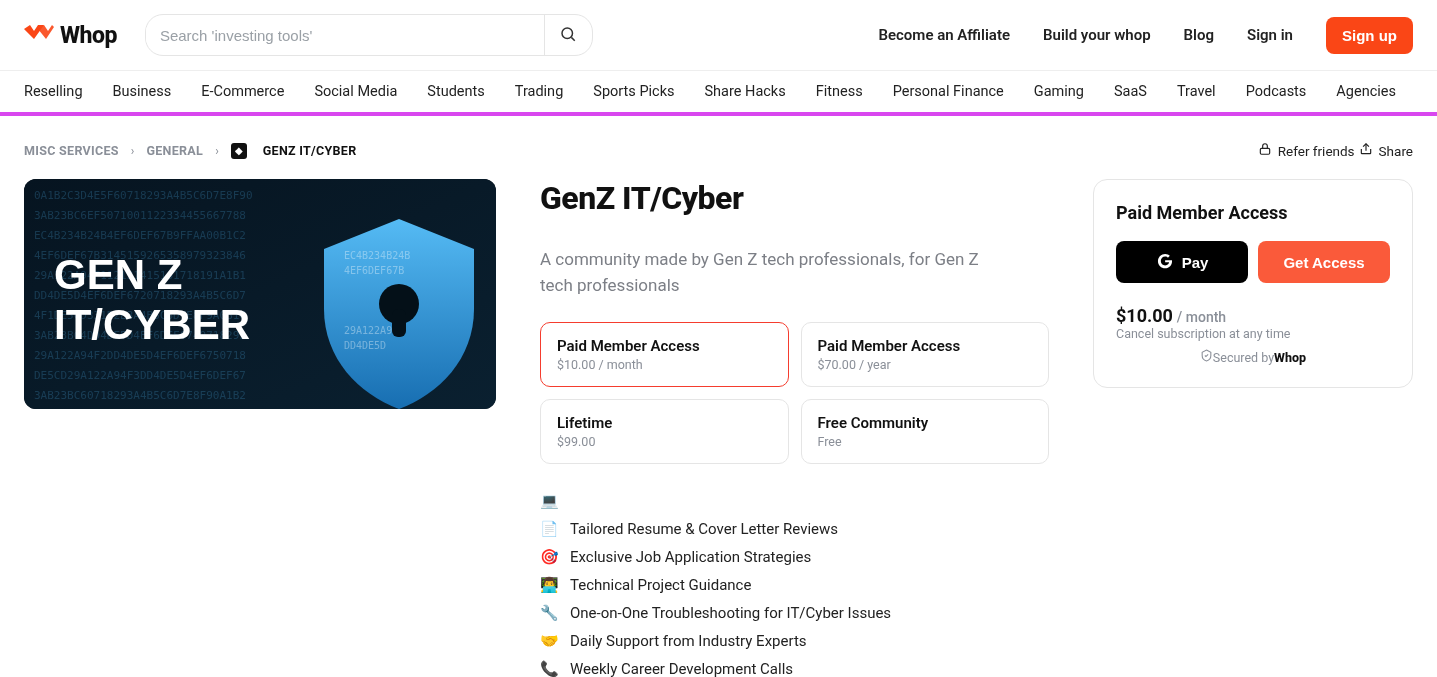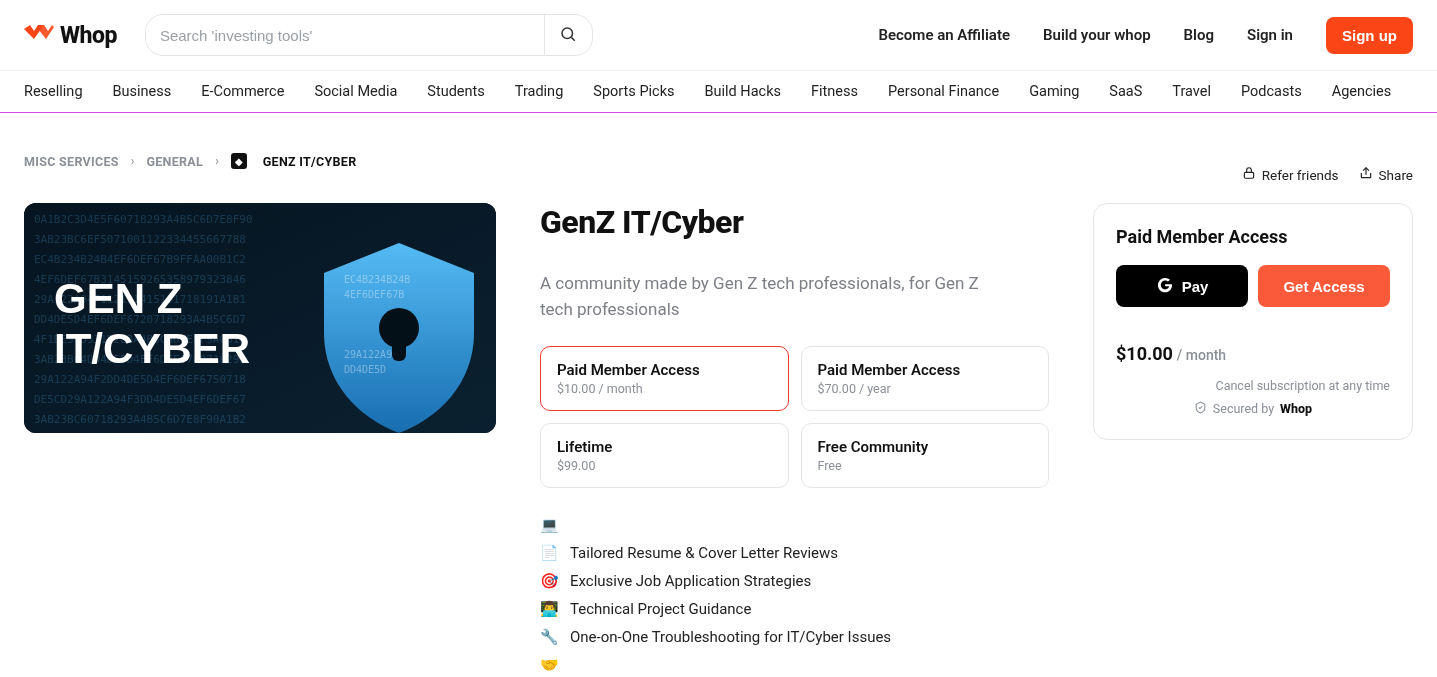--- a/index.html
+++ b/index.html
@@ -12,30 +12,30 @@
   .logo-mark { display:inline-flex; }
   .search-wrap { display:flex; align-items:center; border:1px solid #e5e5e5; border-radius:18px; overflow:hidden; width:448px; height:42px; }
   .search-input { flex:1; border:none; outline:none; padding:0 14px; font-size:15px; color:#111; }
   .search-input::placeholder { color:#9aa0a6; }
   .search-btn { width:48px; height:42px; display:flex; align-items:center; justify-content:center; border:none; background:transparent; border-left:1px solid #e5e5e5; cursor:pointer; }
   .header-right { margin-left:auto; display:flex; align-items:center; gap:33px; }
   .nav-link { font-size:15px; font-weight:600; color:#222; cursor:pointer; }
   .signup-btn { background:#fa4616; color:#fff; border:none; border-radius:8px; padding:10px 16px; font-size:15px; font-weight:700; cursor:pointer; }
 
   
-  .cat-nav { display:flex; gap:30px; padding:12px 24px; border-bottom:1px solid #d946ef; }
+  .cat-nav { display:flex; gap:30px; padding:12px 24px; border-bottom:4px solid #d946ef; }
   .cat-link { font-size:14.5px; color:#222; cursor:pointer; }
 
   
   .crumb-row { display:flex; align-items:center; padding:26px 24px 12px 24px; gap:12px; }
   .crumb { font-size:12.5px; font-weight:700; color:#8a8f98; letter-spacing:.3px; text-transform:uppercase; cursor:pointer; }
   .crumb-sep { color:#8a8f98; font-size:12px; }
   .crumb-icon { width:16px; height:16px; background:#111; border-radius:3px; display:inline-flex; align-items:center; justify-content:center; color:#fff; font-size:10px; margin-right:4px; }
   .crumb-current { font-size:12.5px; font-weight:700; color:#111; letter-spacing:.3px; text-transform:uppercase; }
-  .crumb-right { margin-left:auto; display:flex; gap:20px; align-items:flex-start;margin-top:27px; }
+  .crumb-right { margin-left:auto; display:flex; gap:4px; align-items:flex-start; }
   .mini-action { display:flex; align-items:center; gap:6px; font-size:13.5px; color:#222; cursor:pointer; }
 
   
   .main { display:grid; grid-template-columns: 472px 1fr 320px; gap:44px; padding:8px 24px 40px 24px; align-items:start; }
   
   
   .hero { width:472px; height:230px; border-radius:12px; overflow:hidden; position:relative; background:#071018; }
   .hero svg { width:100%; height:100%; display:block; }
 
   
@@ -46,27 +46,27 @@
   .plan.selected { border-color:#f53d2e; }
   .plan-title { font-size:15px; font-weight:600; color:#111; }
   .plan-price { font-size:12.5px; color:#8a8f98; margin-top:2px; }
   .features { display:flex; flex-direction:column; gap:10px; }
   .feature { display:flex; align-items:center; gap:10px; font-size:15px; color:#222; }
   .feature .emoji { width:20px; text-align:center; font-size:15px; }
 
   
   .sidebar { border:1px solid #e5e5e5; border-radius:14px; padding:22px; }
   .side-title { font-size:18px; font-weight:700; margin-bottom:18px; }
-  .side-buttons { display:flex; gap:10px; margin-bottom:36px; }
+  .side-buttons { display:flex; gap:10px; margin-bottom:22px; }
   .gpay-btn { flex:1; background:#000; color:#fff; border:none; border-radius:8px; height:42px; display:flex; align-items:center; justify-content:center; gap:8px; font-weight:600; font-size:15px; cursor:pointer; }
   .access-btn { flex:1; background:#fa5a3a; color:#fff; border:none; border-radius:8px; height:42px; font-weight:700; font-size:15px; cursor:pointer; }
   .side-price { font-size:18px; font-weight:700; }
   .side-period { font-size:14px; color:#8a8f98; font-weight:500; }
-  .side-note { text-align:right; font-size:12.5px; color:#8a8f98; margin-top:14px; }
-  .secured { display:flex; align-items:flex-start; justify-content:center; gap:6px; font-size:12.5px; color:#8a8f98; margin-top:8px; }
+  .side-note { text-align:left; font-size:12.5px; color:#8a8f98; }
+  .secured { display:flex; align-items:center; justify-content:center; gap:0; font-size:12.5px; color:#8a8f98; margin-top:8px; }
   .secured .brand { font-weight:800; color:#111; }
 </style>
 </head>
 <body>
 
 <div class="header">
   <div class="logo">
     <span class="logo-mark">
       <svg width="30" height="20" viewBox="0 0 30 20">
           <path d="M0 4 L6 0 L10 6 L14 0 L20 0 L10 14 Z" fill="#fa4616"></path>
@@ -96,21 +96,21 @@
 </div>
 
 <div class="cat-nav">
   <a class="cat-link">Reselling</a>
   <a class="cat-link">Business</a>
   <a class="cat-link">E-Commerce</a>
   <a class="cat-link">Social Media</a>
   <a class="cat-link">Students</a>
   <a class="cat-link">Trading</a>
   <a class="cat-link">Sports Picks</a>
-  <a class="cat-link">Build Hacks</a>
+  <a class="cat-link">Share Hacks</a>
   <a class="cat-link">Fitness</a>
   <a class="cat-link">Personal Finance</a>
   <a class="cat-link">Gaming</a>
   <a class="cat-link">SaaS</a>
   <a class="cat-link">Travel</a>
   <a class="cat-link">Podcasts</a>
   <a class="cat-link">Agencies</a>
 </div>
 
 <div class="crumb-row">
@@ -221,20 +221,21 @@
       <div class="feature">
           <span class="emoji">👨‍💻</span>
           <span>Technical Project Guidance</span>
         </div>
       <div class="feature">
           <span class="emoji">🔧</span>
           <span>One-on-One Troubleshooting for IT/Cyber Issues</span>
         </div>
       <div class="feature">
           <span class="emoji">🤝</span>
+          <span>Daily Support from Industry Experts</span>
         </div>
       <div class="feature">
           <span class="emoji">📞</span>
           <span>Weekly Career Development Calls</span>
         </div>
     </div>
   </div>
 
   <div class="sidebar">
     <div class="side-title">Paid Member Access</div>

